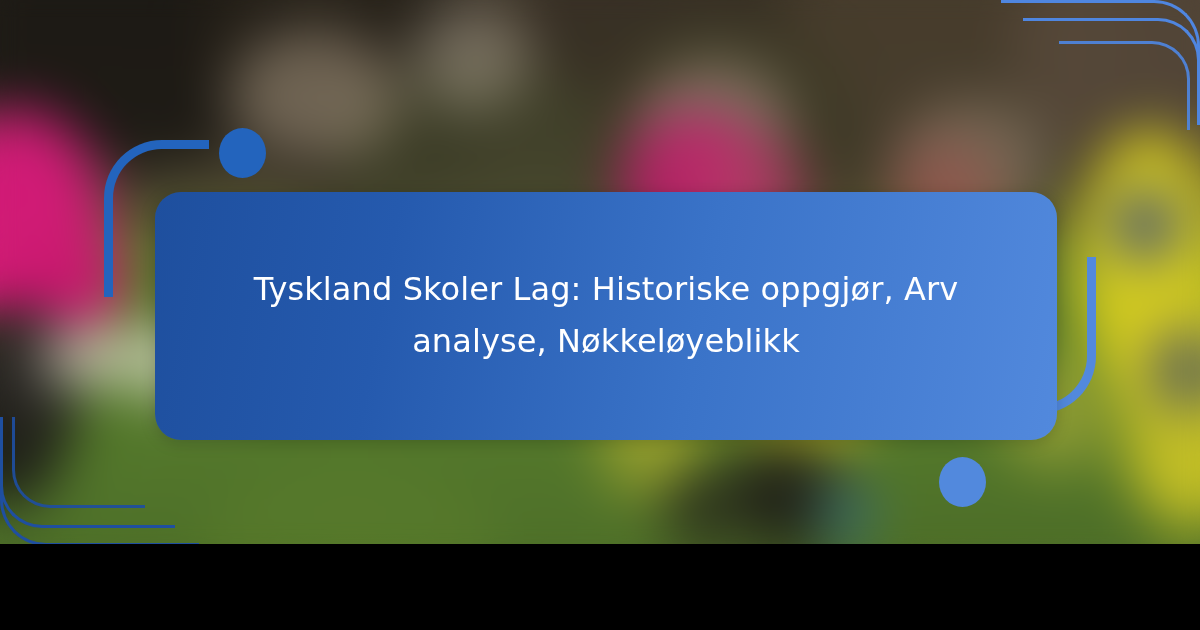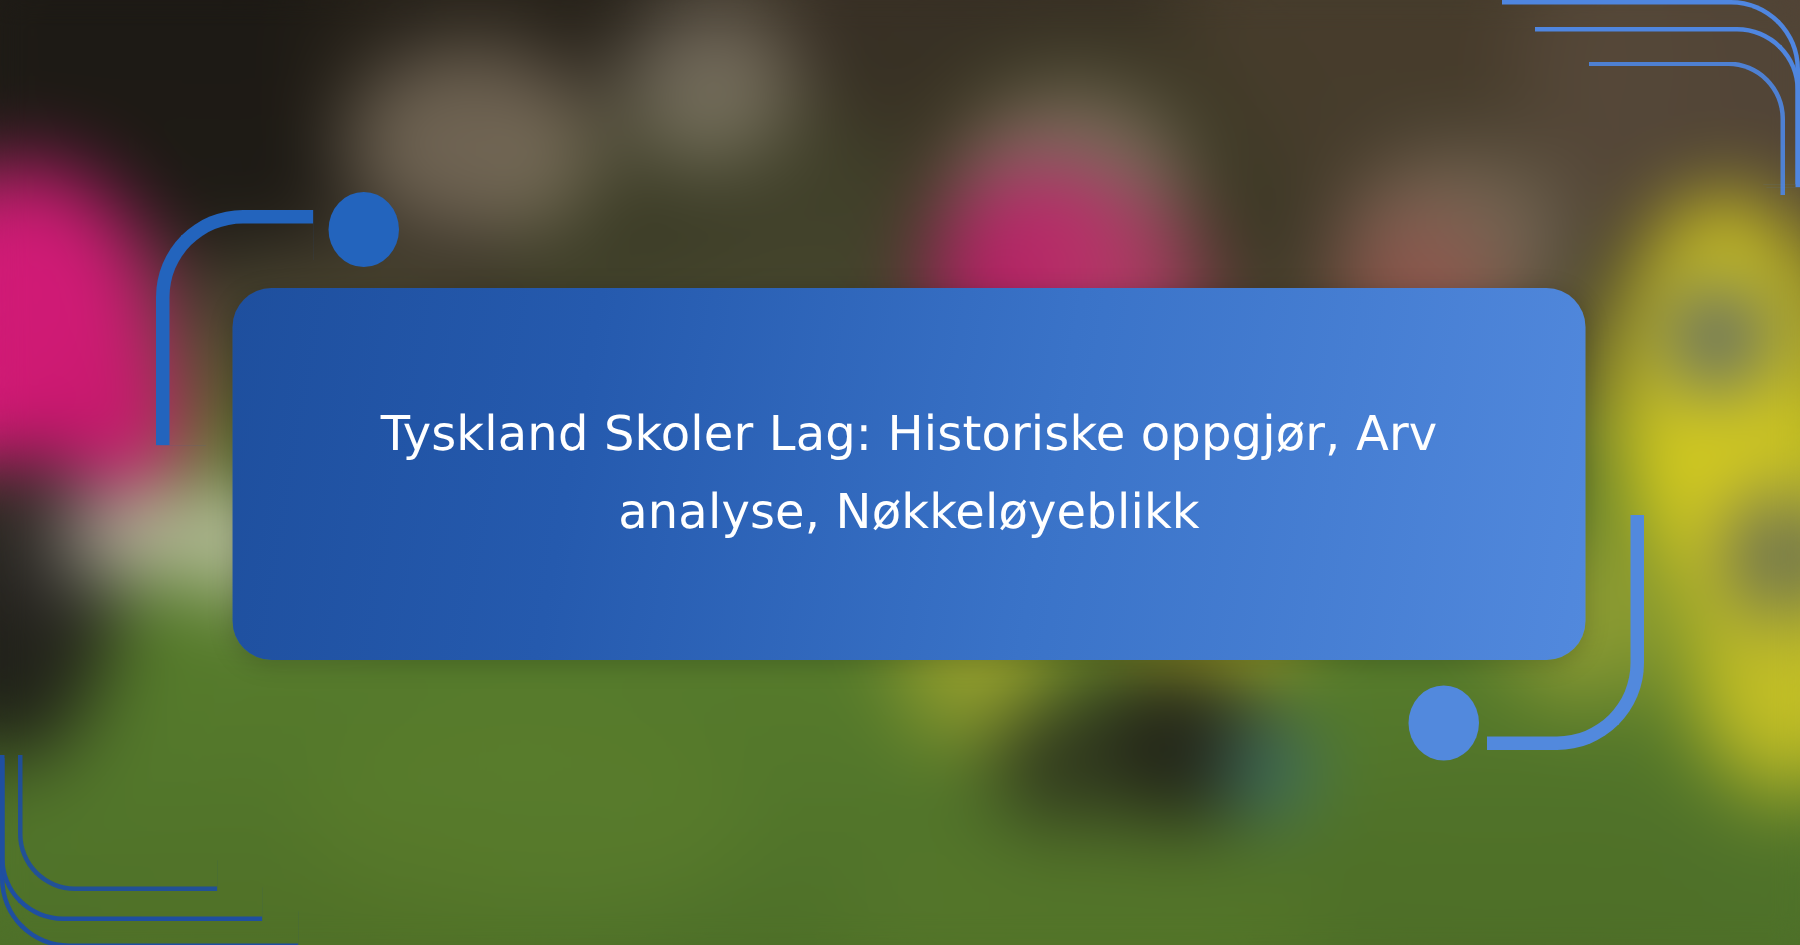--- a/index.html
+++ b/index.html
@@ -3,21 +3,21 @@
 <meta charset="utf-8">
 <style>
   html, body {
     margin: 0;
     padding: 0;
     background: #000;
   }
   #stage {
     position: relative;
     width: 1200px;
-    height: 630px;
+    height: 544px;
     overflow: hidden;
     font-family: "DejaVu Sans", "Liberation Sans", sans-serif;
     text-decoration: underline;
   }
 
   
   .bg-photo {
     position: absolute;
     inset: 0;
     

